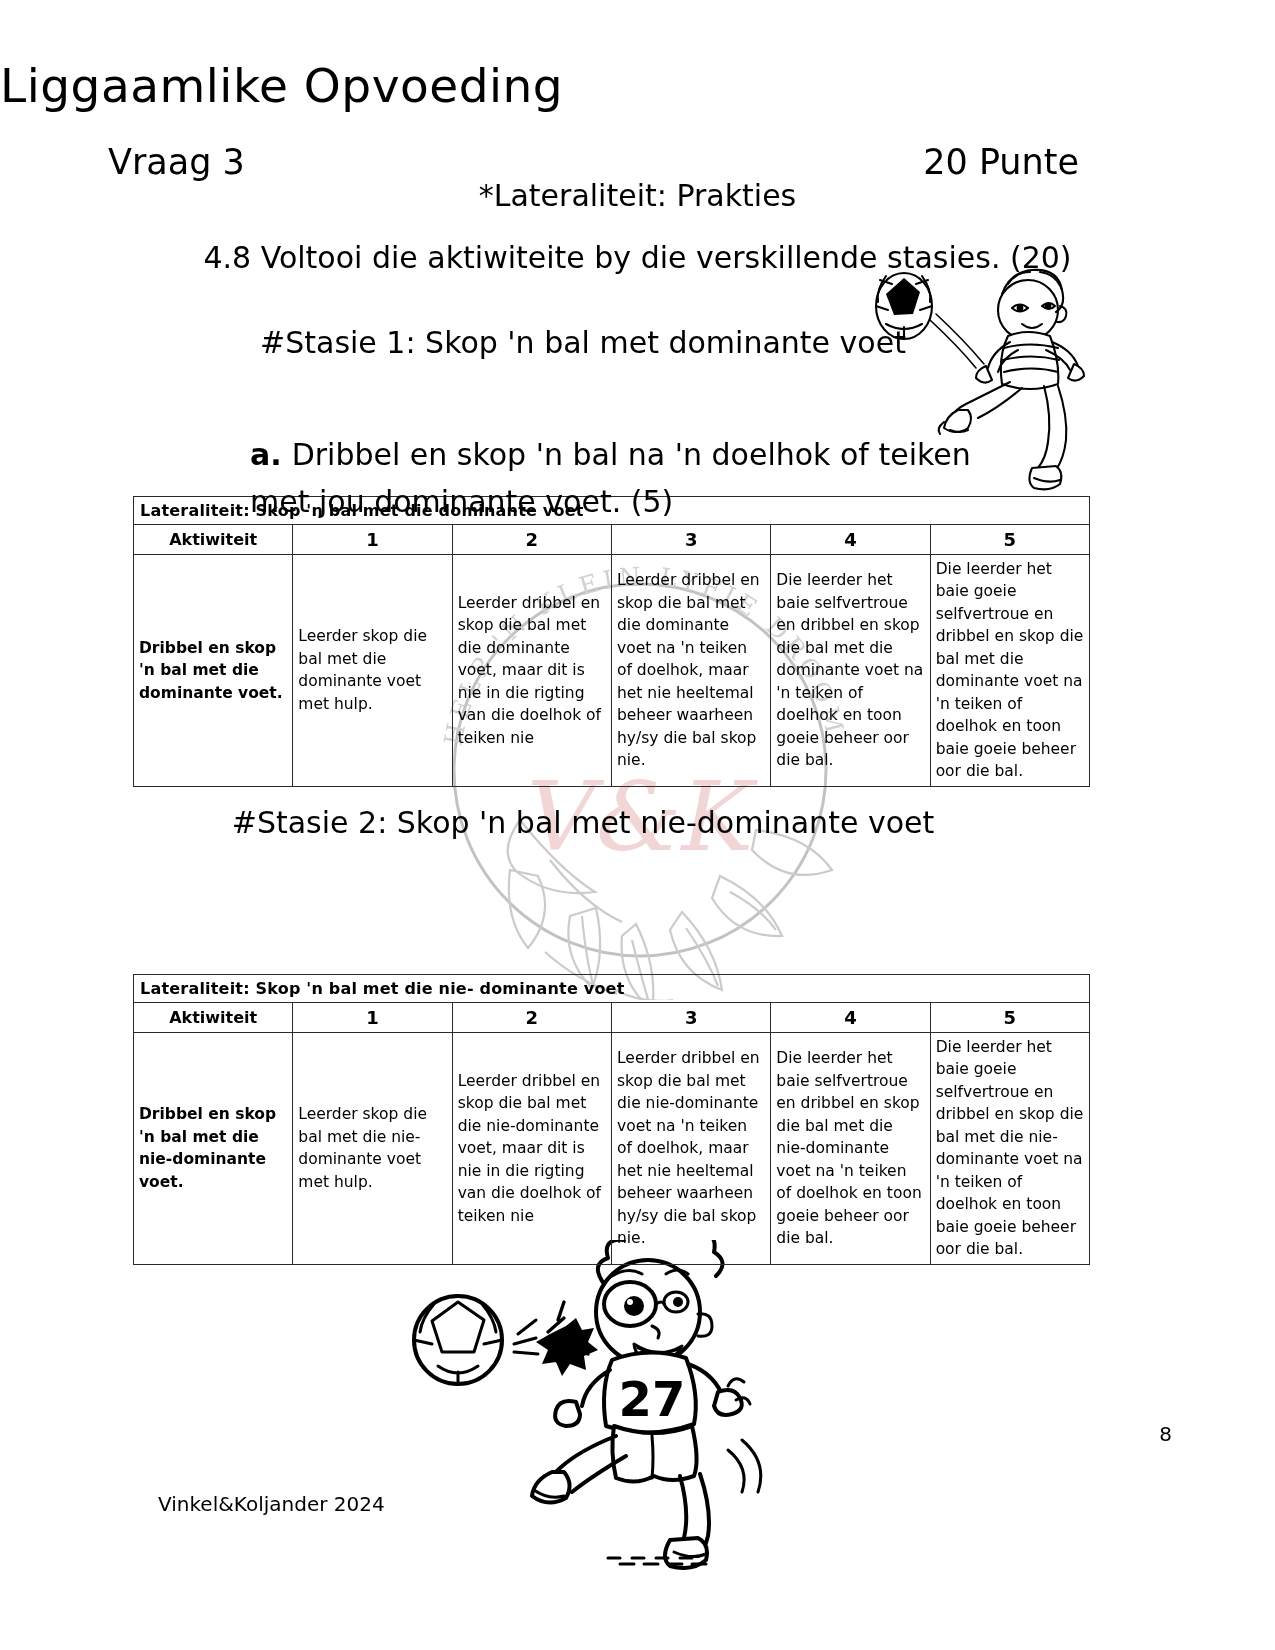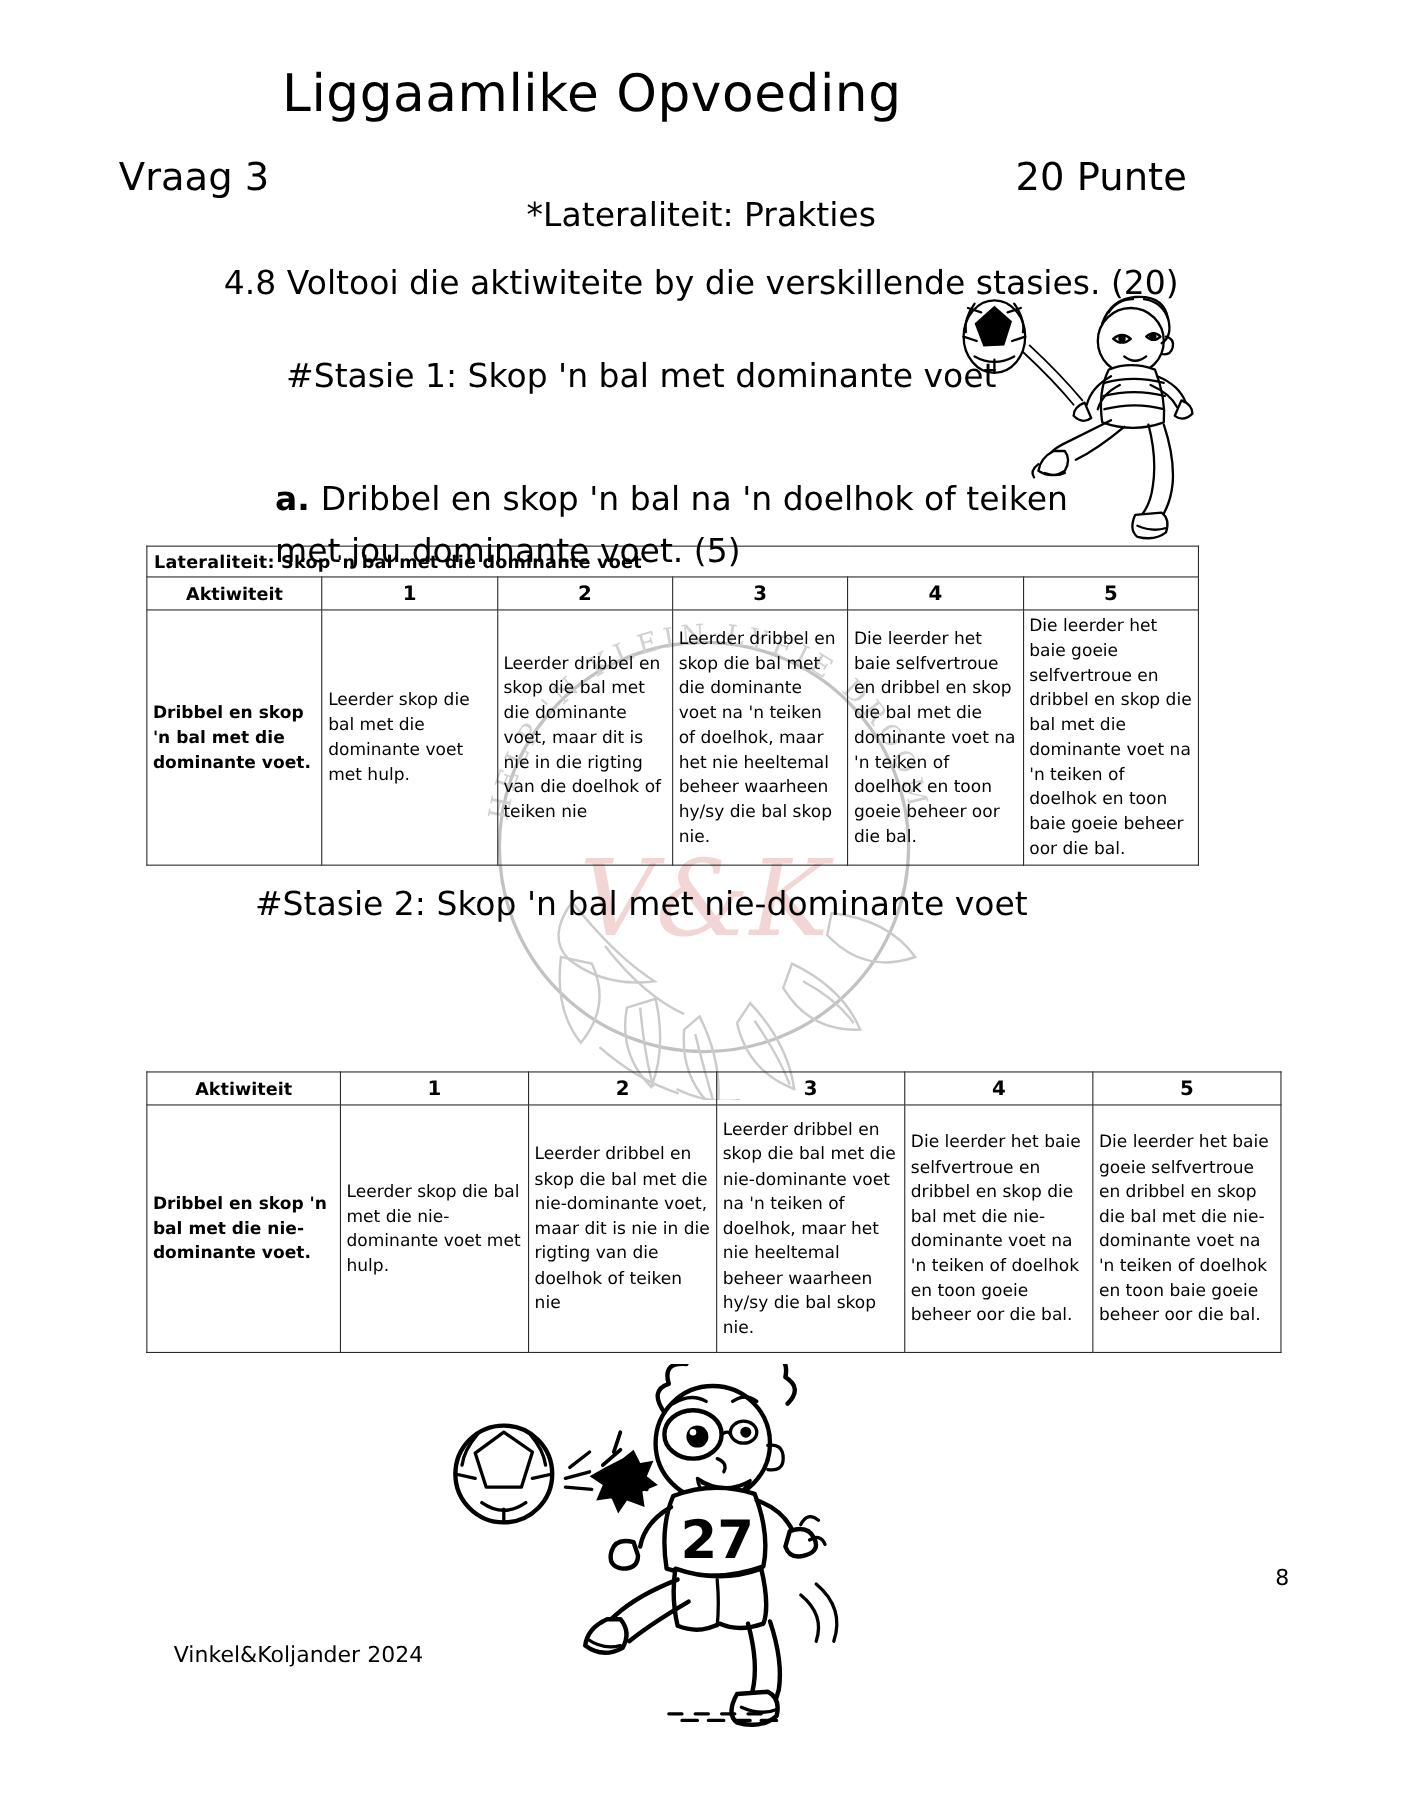--- a/index.html
+++ b/index.html
@@ -30,21 +30,21 @@
     z-index: 0;
     opacity: 0.85;
   }
 
   
   .doc-title {
     position: absolute;
     left: 0;
     top: 58px;
     width: 1076px;
-    text-align: center;
+    text-align: left;
     font-size: 47px;
     letter-spacing: 0.5px;
     font-weight: 400;
     z-index: 3;
   }
   .vraag-label {
     position: absolute;
     left: 108px;
     top: 142px;
     font-size: 35px;
@@ -298,20 +298,23 @@
         <td class="level-cell">Die leerder het baie goeie selfvertroue en dribbel en skop die bal met die dominante voet na 'n teiken of doelhok en toon baie goeie beheer oor die bal.</td>
       </tr>
     </tbody>
   </table>
 
   <div class="stasie-heading stasie-2">#Stasie 2: Skop 'n bal met nie-dominante voet</div>
 
   <table class="rubric" id="table-2">
     <tbody>
       <tr>
+        <td class="title-cell" colspan="6">Lateraliteit: Skop 'n bal met die nie- dominante voet</td>
+      </tr>
+      <tr>
         <th class="head-cell activity-head col-activity">Aktiwiteit</th>
         <th class="head-cell col-level">1</th>
         <th class="head-cell col-level">2</th>
         <th class="head-cell col-level">3</th>
         <th class="head-cell col-level">4</th>
         <th class="head-cell col-level">5</th>
       </tr>
       <tr class="body-row">
         <td class="activity-cell">Dribbel en skop 'n bal met die nie-dominante voet.</td>
         <td class="level-cell">Leerder skop die bal met die nie-dominante voet met hulp.</td>

